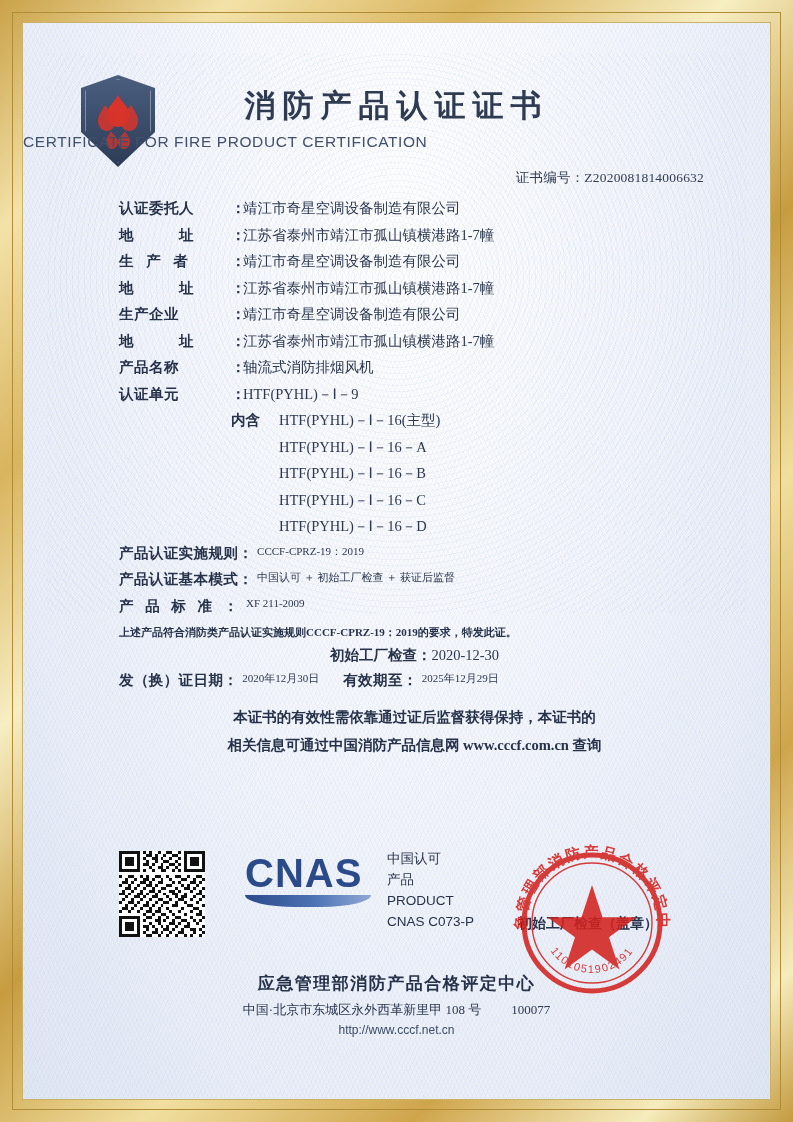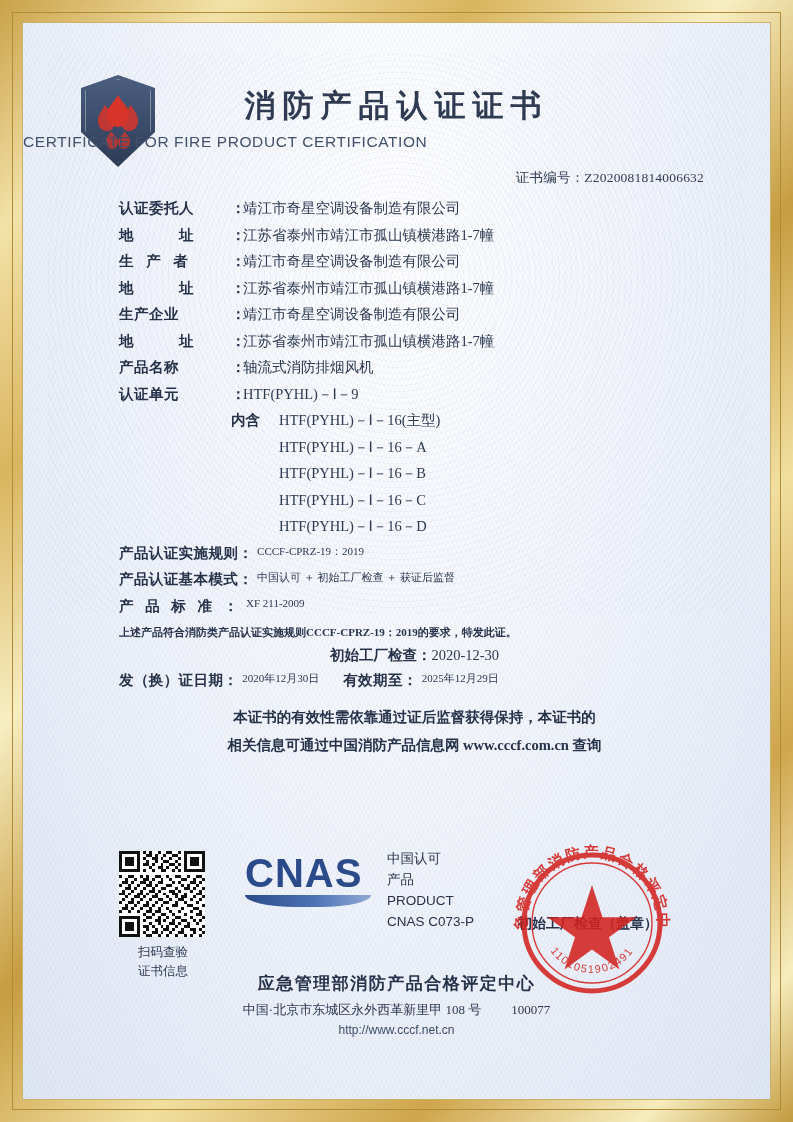--- a/index.html
+++ b/index.html
@@ -480,24 +480,20 @@
           <rect x="9" y="28" width="2" height="1"></rect>
             <rect x="13" y="28" width="1" height="1"></rect>
             <rect x="16" y="28" width="1" height="1"></rect>
             <rect x="19" y="28" width="1" height="1"></rect>
             <rect x="22" y="28" width="1" height="1"></rect>
             <rect x="24" y="28" width="1" height="1"></rect>
             <rect x="27" y="28" width="1" height="1"></rect>
         </g>
       </svg>
 
-      <div class="qrcap">
-        <div>扫码查验</div>
-        <div>证书信息</div>
-      </div>
 
       <div class="cnas">
         <div class="cnas-word">CNAS</div>
         <div class="cnas-bar"></div>
       </div>
 
       <div class="cnas-txt">
         <div class="cn">中国认可</div>
         <div class="cn">产品</div>
         <div>PRODUCT</div>

